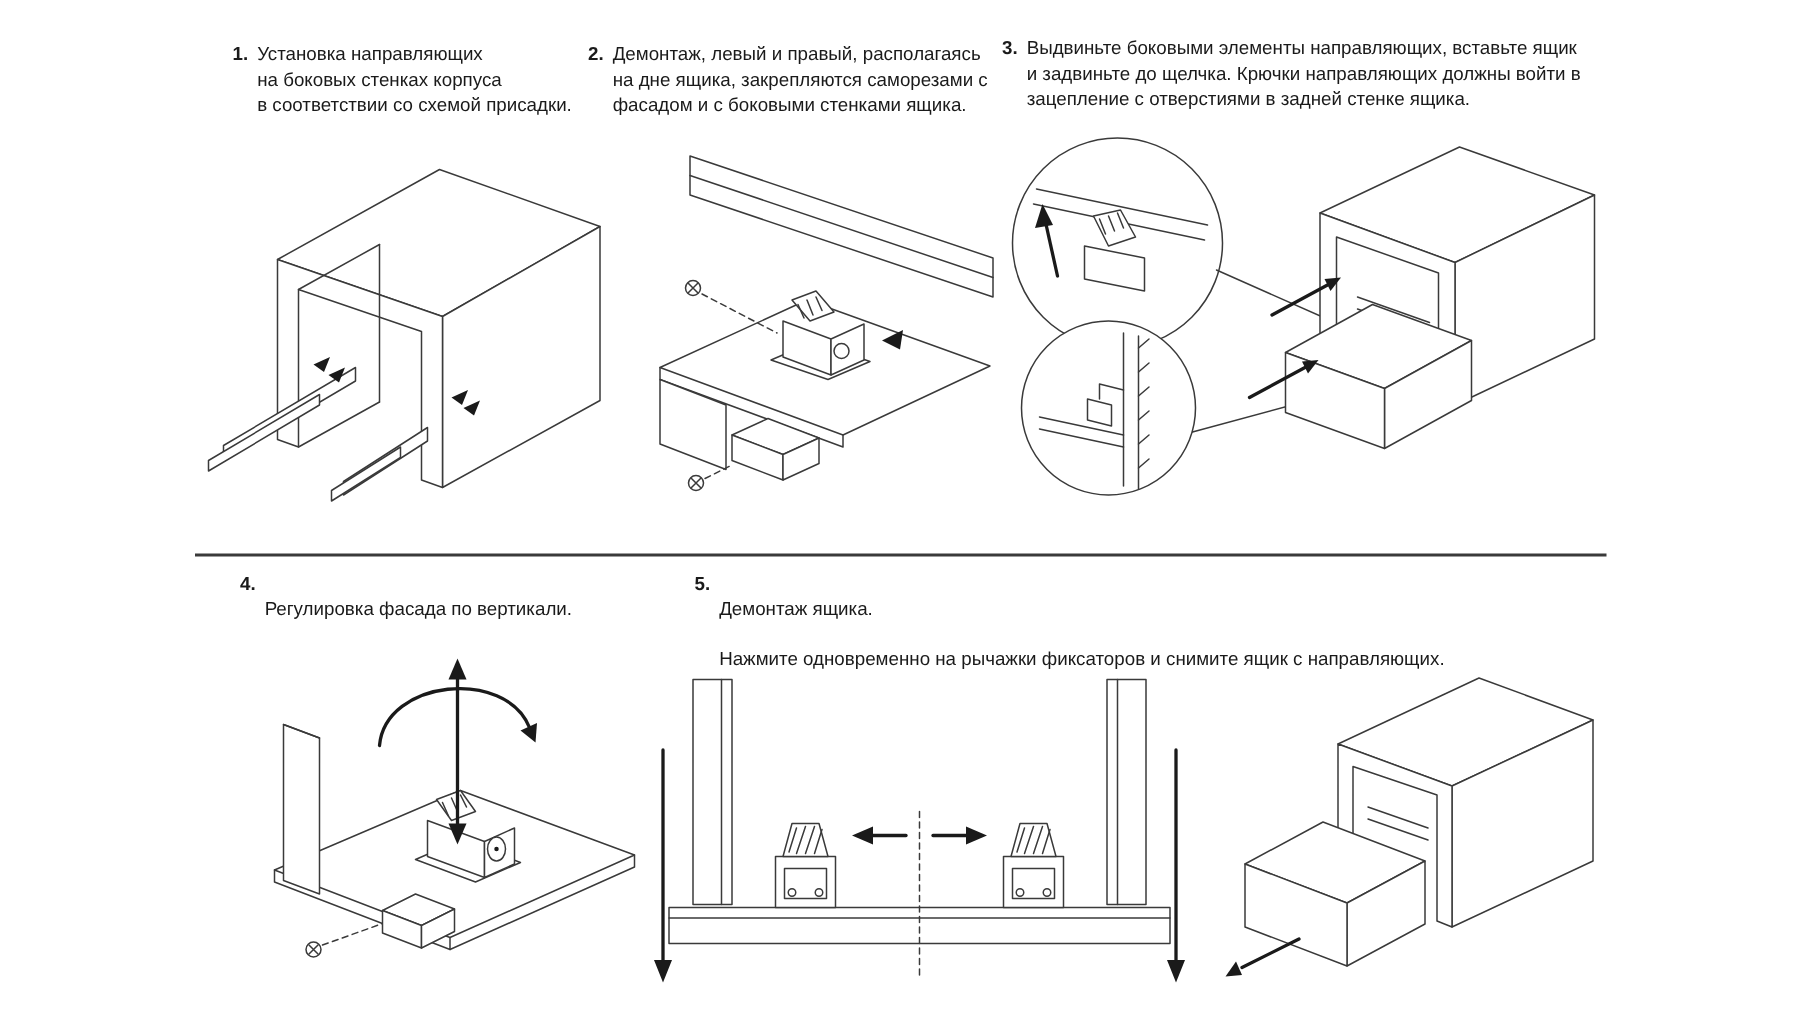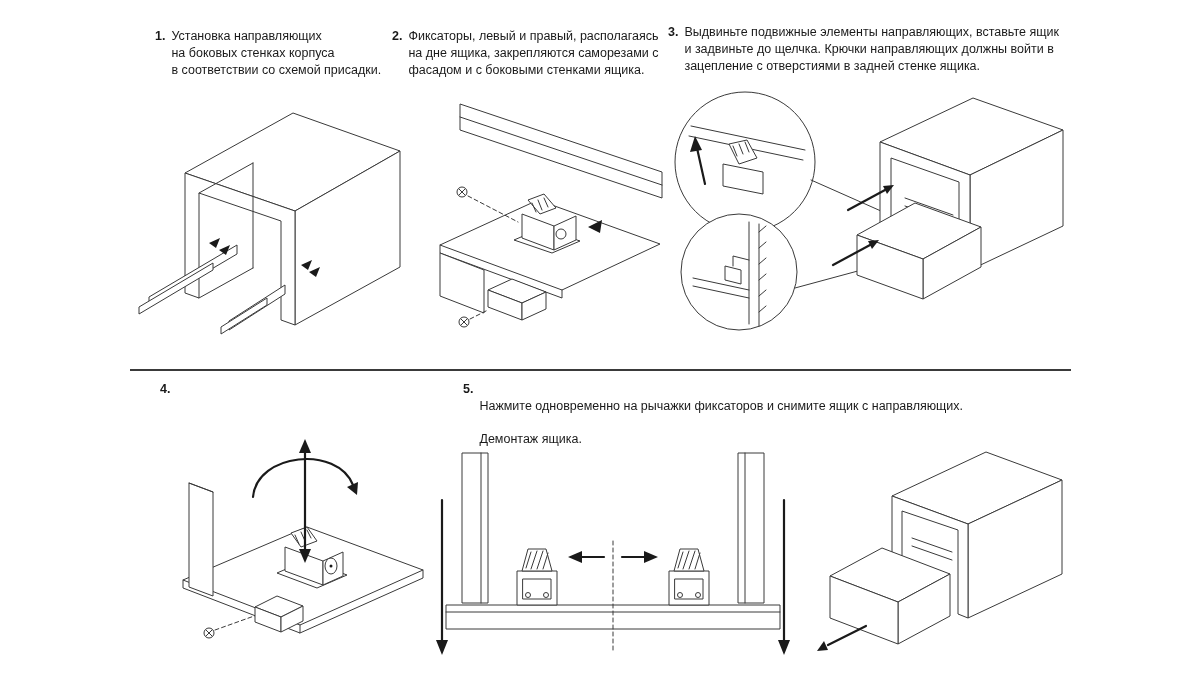--- a/index.html
+++ b/index.html
@@ -25,45 +25,46 @@
 
   <div class="step" style="left:155px; top:28px;">
     <span class="num">1.</span>
     <div class="body">Установка направляющих
 на боковых стенках корпуса
 в соответствии со схемой присадки.</div>
   </div>
 
   <div class="step" style="left:392px; top:28px;">
     <span class="num">2.</span>
-    <div class="body">Фиксаторы, левый и правый, располагаясь
+    <div class="body">Демонтаж, левый и правый, располагаясь
 на дне ящика, закрепляются саморезами с
 фасадом и с боковыми стенками ящика.</div>
   </div>
 
   <div class="step" style="left:668px; top:24px;">
     <span class="num">3.</span>
-    <div class="body">Выдвиньте подвижные элементы направляющих, вставьте ящик
+    <div class="body">Выдвиньте боковыми элементы направляющих, вставьте ящик
 и задвиньте до щелчка. Крючки направляющих должны войти в
 зацепление с отверстиями в задней стенке ящика.</div>
   </div>
 
   <div class="divider"></div>
 
   <div class="step" style="left:160px; top:381px;">
     <span class="num">4.</span>
     <div class="body">
+      <div>Регулировка фасада по вертикали.</div>
     </div>
   </div>
 
   <div class="step" style="left:463px; top:381px;">
     <span class="num">5.</span>
     <div class="body">
+      <div>Демонтаж ящика.</div>
       <div>Нажмите одновременно на рычажки фиксаторов и снимите ящик с направляющих.</div>
-      <div>Демонтаж ящика.</div>
     </div>
   </div>
 
   <svg class="illus" style="left:125px; top:95px;" width="280" height="260" viewBox="0 0 280 260">
     <g>
       <path class="fw" d="M60,78 L168,18 L275,56 L170,116 Z"></path>
       <path class="fw" d="M275,56 L170,116 L170,230 L275,172 Z"></path>
       <path class="fw" d="M60,78 L170,116 L170,230 L156,225 L156,126 L74,98 L74,203 L60,198 Z"></path>
       <path class="ln" d="M74,98 L128,68"></path>
       <path class="ln" d="M74,203 L128,173"></path>

